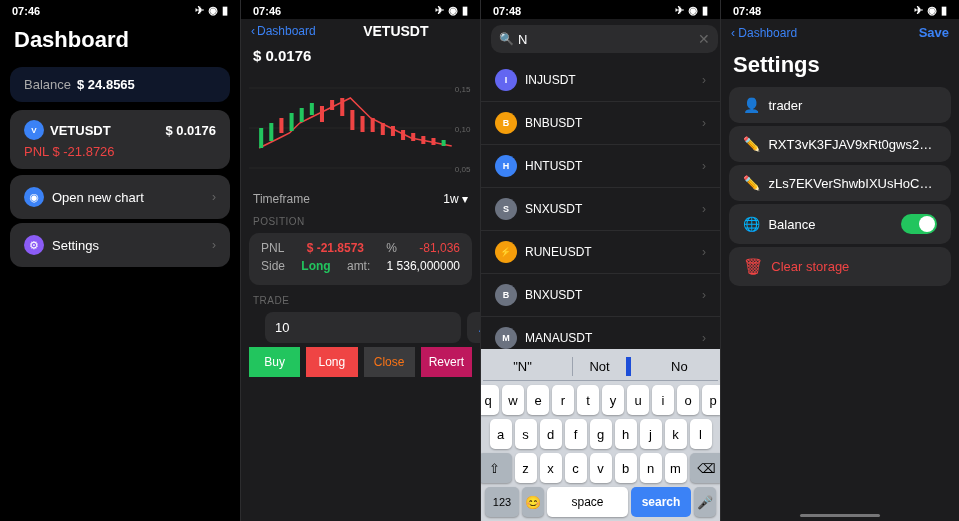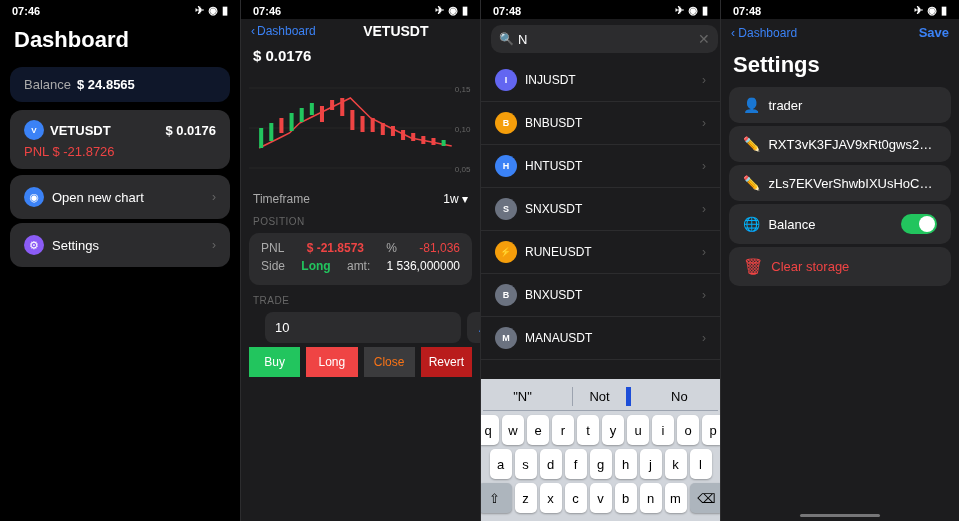--- a/index.html
+++ b/index.html
@@ -295,21 +295,21 @@
       border: none;
       border-radius: 0;
       padding: 8px 4px;
       font-size: 12px;
       font-weight: 400;
       cursor: pointer;
     }
     .btn-buy { background: #22c55e; color: #fff; }
     .btn-sell { background: #ef4444; color: #fff; }
     .btn-close { background: #3b3b3d; color: #f97316; }
-    .btn-revert { background: #b91c1c; color: #fff; }
+    .btn-revert { background: #be185d; color: #fff; }
 
     
     .panel-search {
       width: 240px;
       background: #1c1c1e;
       border-left: 1px solid #2c2c2e;
     }
 
     .search-bar-row {
       display: flex;
@@ -810,20 +810,27 @@
       <div class="kb-key kb-key-dark kb-key-wide">⇧</div>
       <div class="kb-key">z</div>
       <div class="kb-key">x</div>
       <div class="kb-key">c</div>
       <div class="kb-key">v</div>
       <div class="kb-key">b</div>
       <div class="kb-key">n</div>
       <div class="kb-key">m</div>
       <div class="kb-key kb-key-dark kb-key-wide">⌫</div>
     </div>
+    <div class="kb-bottom-row">
+      <div class="kb-key kb-key-dark kb-key-wide" style="font-size:11px;">123</div>
+      <div class="kb-key kb-key-dark">😊</div>
+      <div class="kb-key-space">space</div>
+      <div class="kb-key-search">search</div>
+      <div class="kb-key kb-key-dark">🎤</div>
+    </div>
   </div>
 </div>
 
 <div class="panel panel-settings" style="position:relative;">
   <div class="status-bar">
     <span>07:48</span>
     <div class="status-bar-right">
       <span>✈</span>
       <span>◉</span>
       <span>▮</span>

